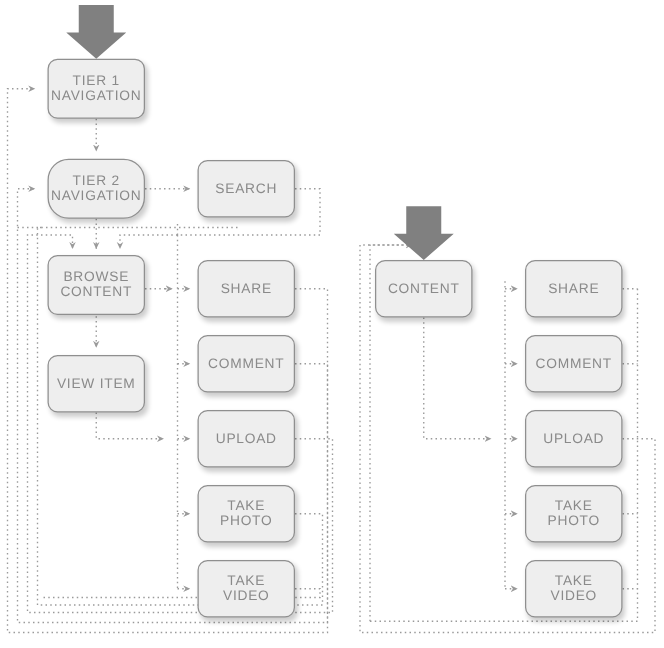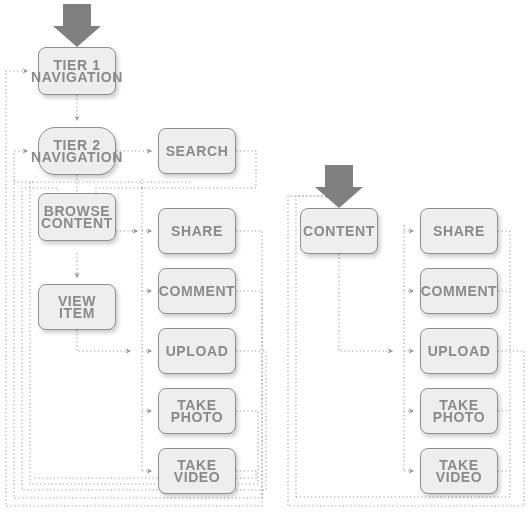--- a/index.html
+++ b/index.html
@@ -4,22 +4,22 @@
 <style>
   html,body{margin:0;padding:0;background:#ffffff;}
   body{width:531px;height:518px;overflow:hidden;
        font-family:"Liberation Sans","DejaVu Sans",sans-serif;}
   #diagram{position:relative;width:531px;height:518px;}
   svg.layer{position:absolute;left:0;top:0;width:531px;height:518px;}
   .node{position:absolute;box-sizing:border-box;
         background:#eeeeee;border:1px solid #8f8f8f;border-radius:8px;
         box-shadow:2px 3px 4px rgba(0,0,0,0.20);
         display:flex;align-items:center;justify-content:center;text-align:center;}
-  .node .lbl{color:#8a8a8a;font-size:14px;letter-spacing:0.6px;line-height:12px;
-             font-weight:700;white-space:pre-line;}
+  .node .lbl{color:#8a8a8a;font-size:11px;letter-spacing:0.6px;line-height:12px;
+             font-weight:400;white-space:pre-line;}
 </style>
 </head>
 <body>
 
 <div id="diagram">
 
   <svg class="layer" viewBox="0 0 531 518" xmlns="http://www.w3.org/2000/svg">
     <defs>
       <marker id="ah" markerWidth="7" markerHeight="7" refX="5.4" refY="3" orient="auto" markerUnits="userSpaceOnUse">
         <path d="M0,0.4 L5.6,3 L0,5.6 L1.7,3 Z" fill="#9a9a9a"></path>
@@ -91,21 +91,21 @@
   <div class="node" style="left:38px;top:47px;width:78px;height:48px;">
     <span class="lbl">TIER 1
 NAVIGATION</span>
   </div>
 
   <div class="node" style="left:38px;top:127px;width:78px;height:48px;border-radius:17px;">
     <span class="lbl">TIER 2
 NAVIGATION</span>
   </div>
 
-  <div class="node" style="left:38px;top:193px;width:78px;height:48px;">
+  <div class="node" style="left:38px;top:204px;width:78px;height:48px;">
     <span class="lbl">BROWSE
 CONTENT</span>
   </div>
 
   <div class="node" style="left:38px;top:284px;width:78px;height:46px;">
     <span class="lbl">VIEW ITEM</span>
   </div>
 
   <div class="node" style="left:158px;top:128px;width:78px;height:46px;">
     <span class="lbl">SEARCH</span>

